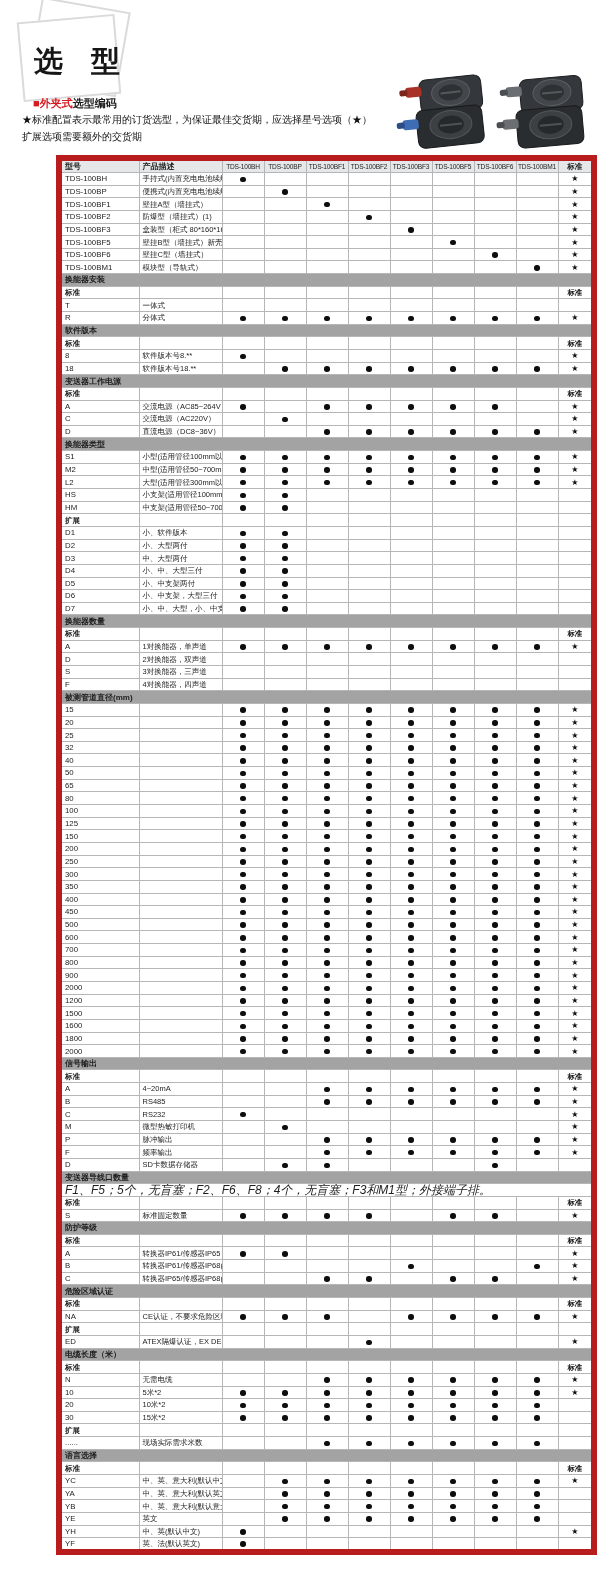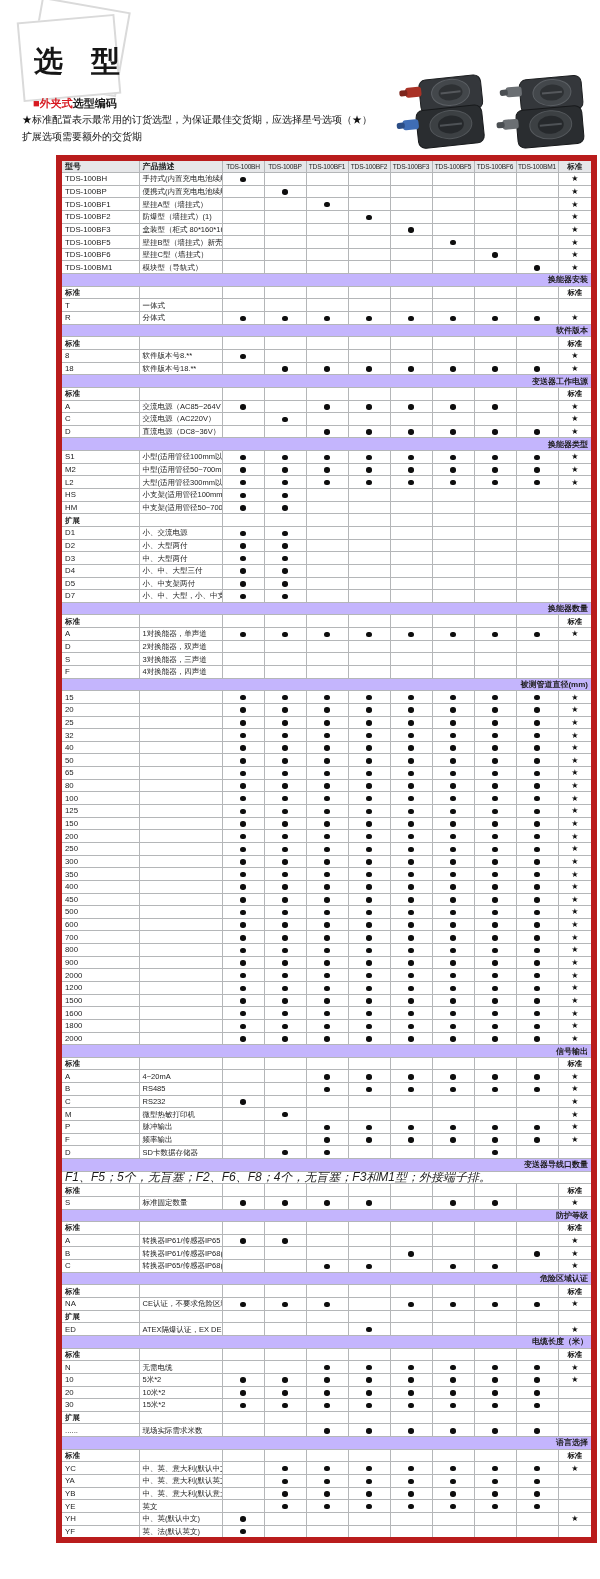--- a/index.html
+++ b/index.html
@@ -34,21 +34,21 @@
   .tbl th, .tbl td {
     border:1px solid #b4b6b8; height:12.65px; line-height:11px;
     padding:0 3px; font-size:7.5px; font-weight:normal; color:#232323;
     text-align:left; white-space:nowrap; overflow:hidden;
   }
   .tbl th { background:#e6e7e9; color:#1d1d1d; }
   .tbl th.h-left { font-weight:bold; font-size:8px; }
   .tbl th.h-model { font-weight:normal; font-size:6.6px; text-align:center; padding:0; letter-spacing:-0.2px; }
   .tbl th.h-std { font-weight:bold; font-size:7.5px; text-align:center; padding:0; }
   tr.section-row td {
-    background:#c4b5fd; font-weight:bold; font-size:8px; color:#1d1d1d;text-align:right;
+    background:#a3a3a3; font-weight:bold; font-size:8px; color:#1d1d1d;
   }
   tr.note-row td { font-size:12px; color:#1d1d1d;font-style:italic; }
   td.code-cell { font-size:7.8px; }
   td.sub-code  { font-weight:bold; font-size:7.5px; }
   td.avail { text-align:center; padding:0; }
   .dot { display:inline-block; width:5.5px; height:5.5px; border-radius:50%; background:#0e0e0e; vertical-align:middle; }
   td.std-cell { text-align:center; padding:0; font-size:8px; color:#111; }
   td.std-cell.sub-std { font-weight:bold; font-size:7.3px; }
 </style>
 </head>
@@ -450,21 +450,21 @@
         <td class="avail"></td>
         <td class="avail"></td>
         <td class="avail"></td>
         <td class="avail"></td>
         <td class="avail"></td>
         <td class="avail"></td>
         <td class="std-cell sub-std"></td>
       </tr>
       <tr>
         <td class="code-cell">D1</td>
-        <td>小、交流电源</td>
+        <td>小、软件版本</td>
         <td class="avail"><span class="dot"></span></td>
         <td class="avail"><span class="dot"></span></td>
         <td class="avail"></td>
         <td class="avail"></td>
         <td class="avail"></td>
         <td class="avail"></td>
         <td class="avail"></td>
         <td class="avail"></td>
         <td class="std-cell"></td>
       </tr>
@@ -503,20 +503,33 @@
         <td class="avail"></td>
         <td class="avail"></td>
         <td class="avail"></td>
         <td class="avail"></td>
         <td class="avail"></td>
         <td class="std-cell"></td>
       </tr>
       <tr>
         <td class="code-cell">D5</td>
         <td>小、中支架两付</td>
+        <td class="avail"><span class="dot"></span></td>
+        <td class="avail"><span class="dot"></span></td>
+        <td class="avail"></td>
+        <td class="avail"></td>
+        <td class="avail"></td>
+        <td class="avail"></td>
+        <td class="avail"></td>
+        <td class="avail"></td>
+        <td class="std-cell"></td>
+      </tr>
+      <tr>
+        <td class="code-cell">D6</td>
+        <td>小、中支架，大型三付</td>
         <td class="avail"><span class="dot"></span></td>
         <td class="avail"><span class="dot"></span></td>
         <td class="avail"></td>
         <td class="avail"></td>
         <td class="avail"></td>
         <td class="avail"></td>
         <td class="avail"></td>
         <td class="avail"></td>
         <td class="std-cell"></td>
       </tr>

